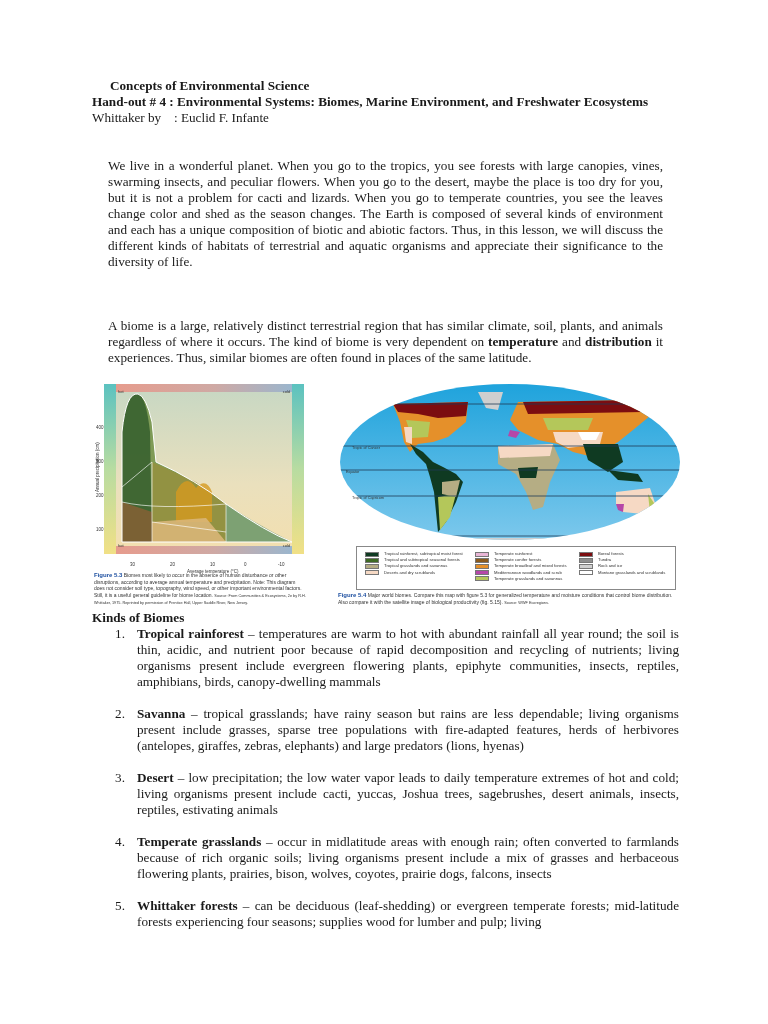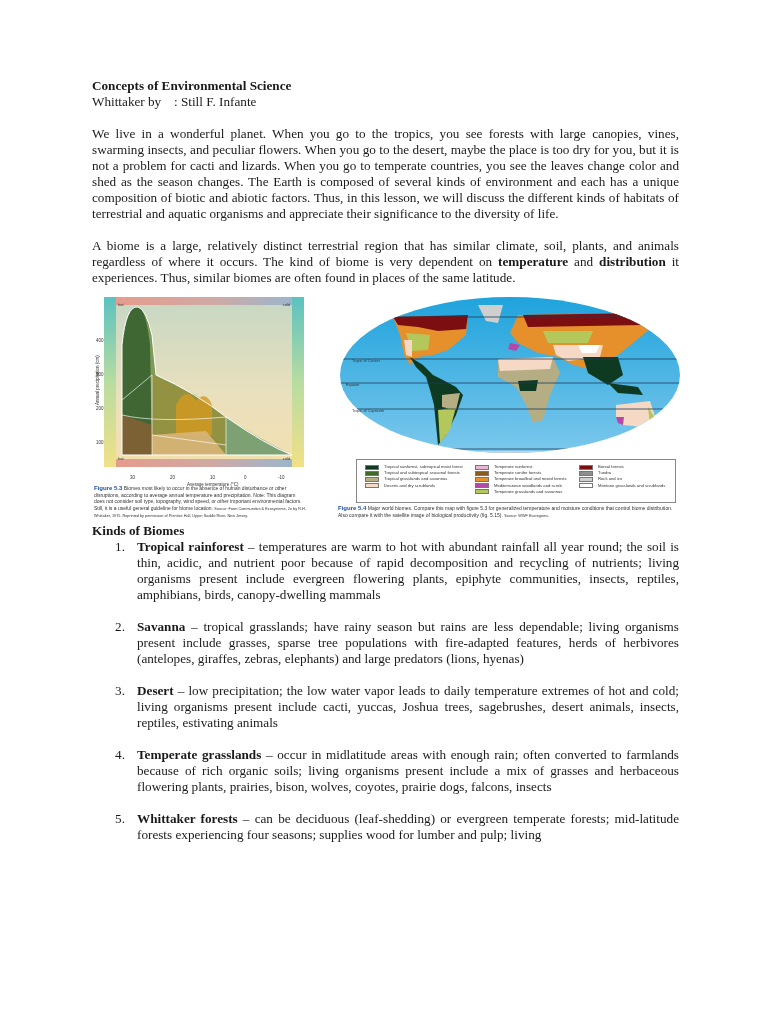--- a/index.html
+++ b/index.html
@@ -1,23 +1,23 @@
 <!DOCTYPE html>
 <html><head>
 <meta charset="utf-8">
 <style>
   html, body { margin: 0; padding: 0; background: #ffffff; }
   body { width: 768px; height: 1024px; overflow: hidden; position: relative;
          font-family: "Liberation Serif", "DejaVu Serif", serif; color: #1a1a1a; }
   .page { position: absolute; left: 92px; top: 78px; width: 587px; font-size: 13.2px; line-height: 16px; }
   .b { font-weight: bold; }
-  .hdr-line { white-space: nowrap; }
+  .hdr-line { white-space: nowrap; margin-left: 18px; }
   .prep { display: flex; }
   .prep .lbl { width: 82px; }
-  p { margin: 0; text-align: justify; }
+  p { margin: 16px; text-align: justify; }
   .gap { height: 16px; }
   .section-title { font-weight: bold; }
   .figs { position: relative; height: 228px; margin-top: 9px; }
   .fig53 { position: absolute; left: 0; top: 0; width: 215px; height: 224px; }
   .fig54 { position: absolute; left: 246px; top: 0; width: 345px; height: 224px; }
   .chart-area { position: absolute; left: 12px; top: 2px; width: 200px; height: 170px;
     background: linear-gradient(90deg, #e99a8a 0%, #cfa9a4 55%, #93b8d4 100%); }
   .chart-inner { position: absolute; left: 12px; top: 8px; right: 12px; bottom: 8px;
     background: linear-gradient(180deg, #c9d8c3 0%, #eae0bd 60%, #f2dfb0 100%); }
   .side-left { position: absolute; left: 0; top: 0; bottom: 0; width: 12px;
@@ -36,23 +36,24 @@
   ol.kinds { list-style: none; margin: 0; padding: 0; }
   ol.kinds li { display: flex; margin: 0; }
   ol.kinds li .num { width: 45px; text-align: right; padding-right: 12px; box-sizing: border-box; flex: none; }
   ol.kinds li .body { flex: 1; text-align: justify; }
 </style>
 </head>
 <body>
 
 <div class="page">
   <div class="b hdr-line">Concepts of Environmental Science</div>
+  <div class="b">Hand-out # 4  : Environmental Systems: Biomes, Marine Environment, and Freshwater Ecosystems</div>
   <div class="prep">
     <span class="lbl">Whittaker by</span>
-    <span>: Still F. Infante</span>
+    <span>: Euclid F. Infante</span>
   </div>
   <div class="gap"></div>
   <p>We live in a wonderful planet. When you go to the tropics, you see forests with large canopies, vines, swarming insects, and peculiar flowers. When you go to the desert, maybe the place is too dry for you, but it is not a problem for cacti and lizards. When you go to temperate countries, you see the leaves change color and shed as the season changes. The Earth is composed of several kinds of environment and each has a unique composition of biotic and abiotic factors. Thus, in this lesson, we will discuss the different kinds of habitats of terrestrial and aquatic organisms and appreciate their significance to the diversity of life.</p>
   <div class="gap"></div>
   <p><span>A biome is a large, relatively distinct terrestrial region that has similar climate, soil, plants, and animals regardless of where it occurs. The kind of biome is very dependent on </span><b>temperature</b><span> and </span><b>distribution</b><span> it experiences. Thus, similar biomes are often found in places of the same latitude.</span></p>
 
   <div class="figs">
 
     <div class="fig53">
       <div class="axis-lbl" style="left:-2px;top:60px;transform:rotate(-90deg);transform-origin:left top;top:110px;">Annual precipitation (cm)</div>

